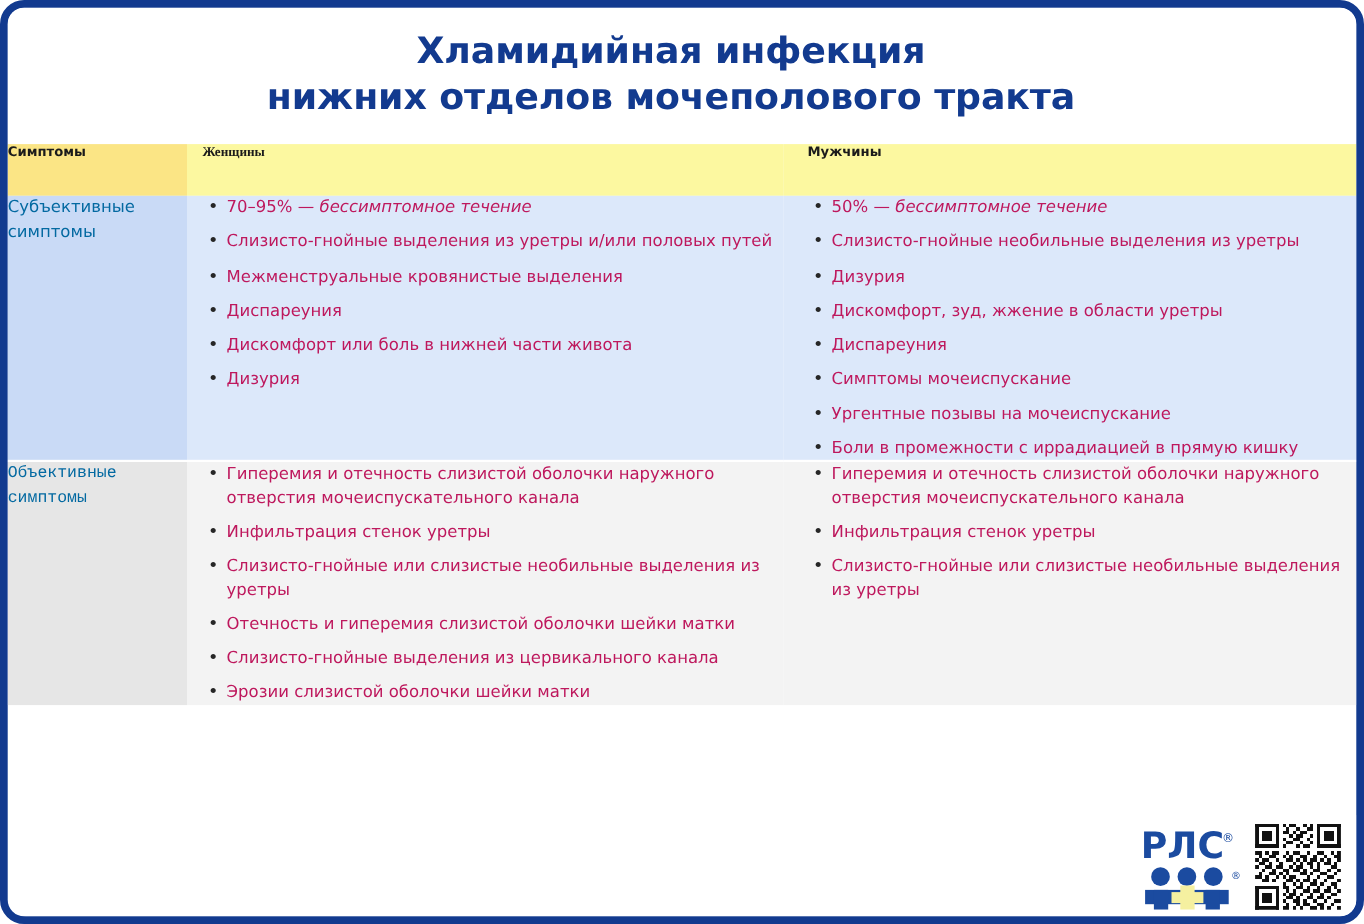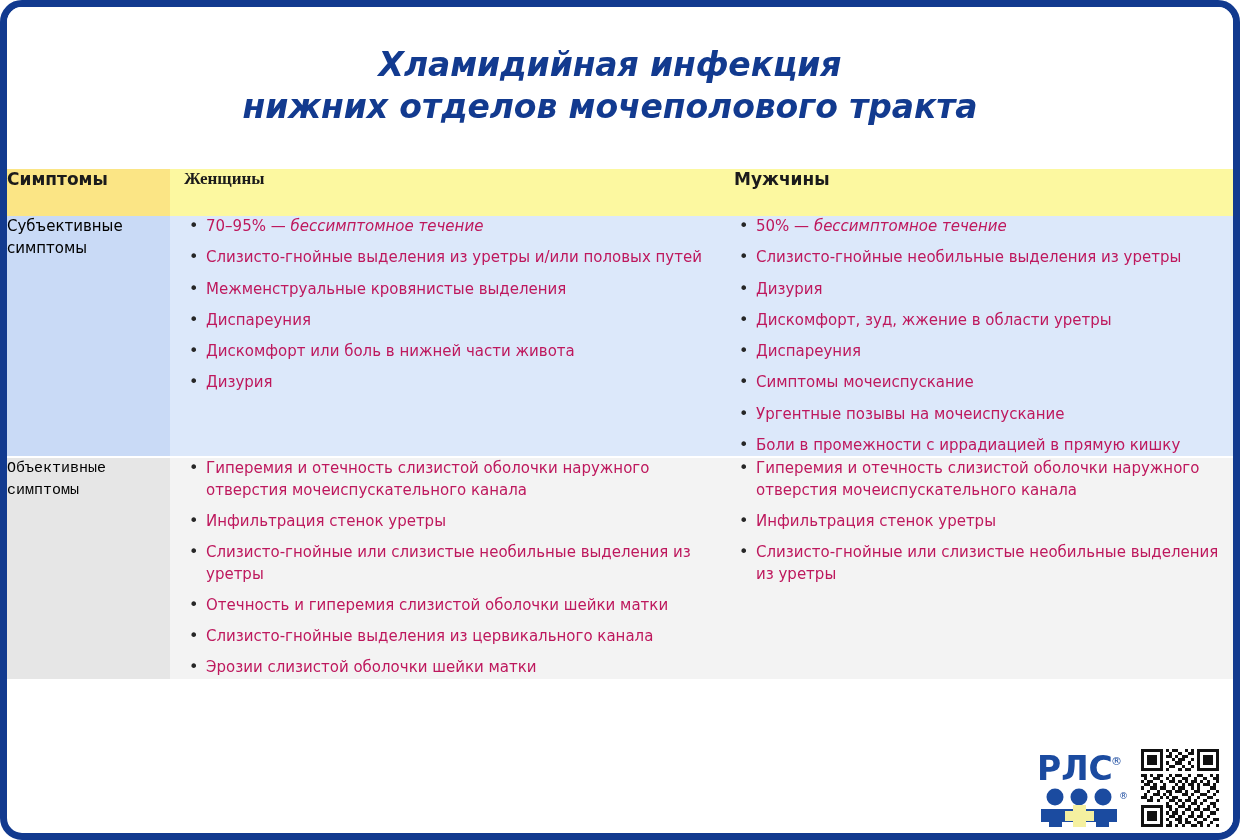--- a/index.html
+++ b/index.html
@@ -20,28 +20,27 @@
     height: 840px;
     box-sizing: border-box;
     background: #ffffff;
     border: 7px solid #123A8F;
     border-radius: 22px;
     overflow: hidden;
   }
 
   
   .title-area {
-    height: 162px;
+    height: 124px;
     display: flex;
     align-items: center;
     justify-content: center;
     background: #ffffff;
     padding: 0 40px 4px 20px;
     box-sizing: border-box;
-    font-style: italic;
   }
   .title {
     color: #123A8F;
     font-weight: bold;
     font-size: 33px;
     line-height: 1.27;
     text-align: center;
     letter-spacing: -0.1px;
   }
   .title .line { display: block; white-space: nowrap; }
@@ -60,21 +59,21 @@
 
   .table th, .table td {
     vertical-align: top;
     padding: 0;
     border: 0;
   }
 
   
   .hdr-sym, .hdr-col {
     height: 47px;
-    font-size: 17px;
+    font-size: 12px;
     font-weight: bold;
     color: #1b1b1b;
     text-align: left;
     vertical-align: middle;
     padding-left: 13px;
     box-sizing: border-box;
   }
   .hdr-sym { background: #FBE585; }
   .hdr-col { background: #FCF8A0; }
   .hdr-col.wom { padding-left: 14px; font-family: Liberation Serif, serif; }
@@ -85,21 +84,21 @@
   .rowA .cell-list  { background: #DCE8FA; }
   .rowB .cell-label { background: #E6E6E6; font-family: Liberation Mono, monospace; }
   .rowB .cell-list  { background: #F3F3F3; }
 
   .rowB .cell-label, .rowB .cell-list { border-top: 2px solid #ffffff; }
 
   .cell-label {
     padding: 16px 10px 14px 13px;
     font-size: 15px;
     line-height: 1.45;
-    color: #000000;
+    color: #0369a1;
   }
   .cell-list {
     padding: 12px 14px 14px 0;
   }
 
   ul.symptoms {
     margin: 0;
     padding: 0 0 0 36px;
     list-style: none;
   }

